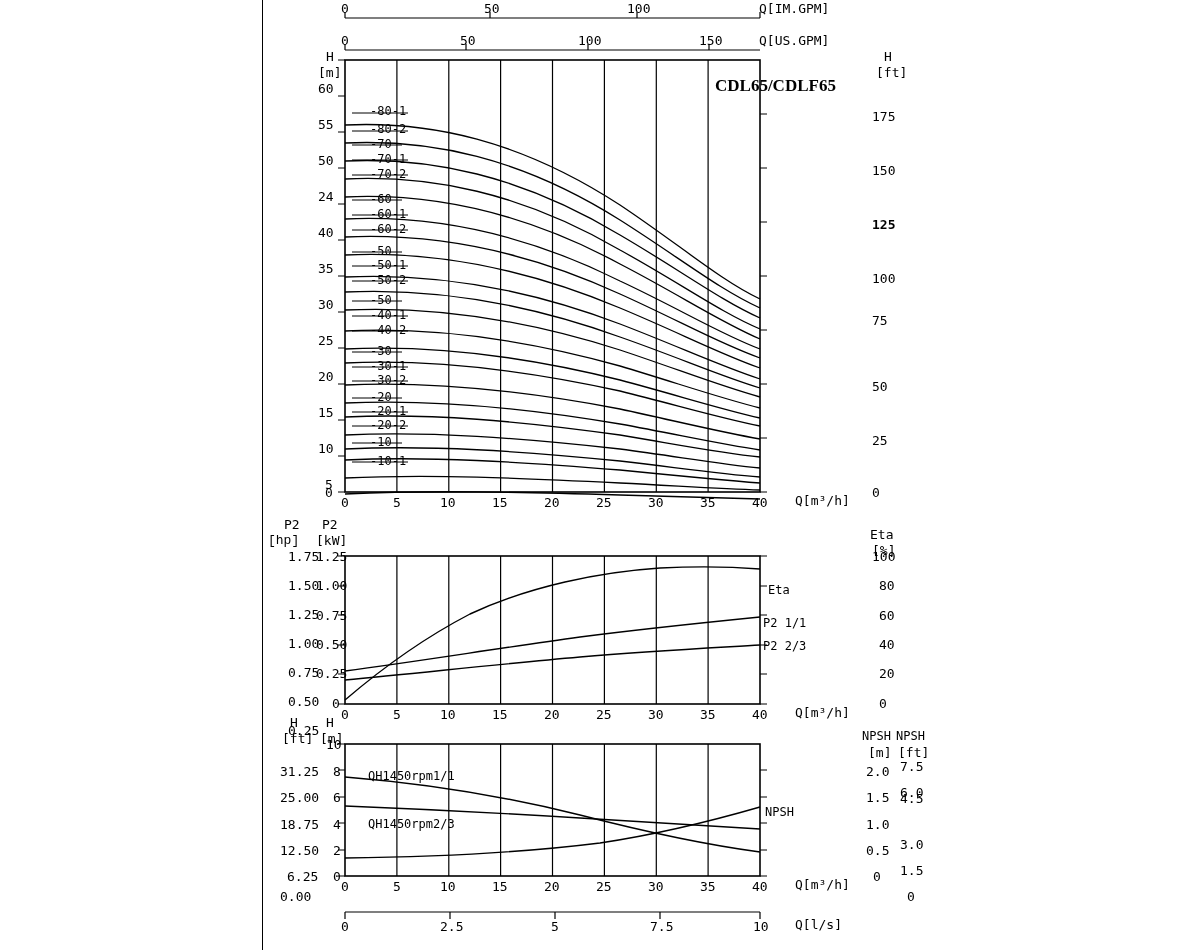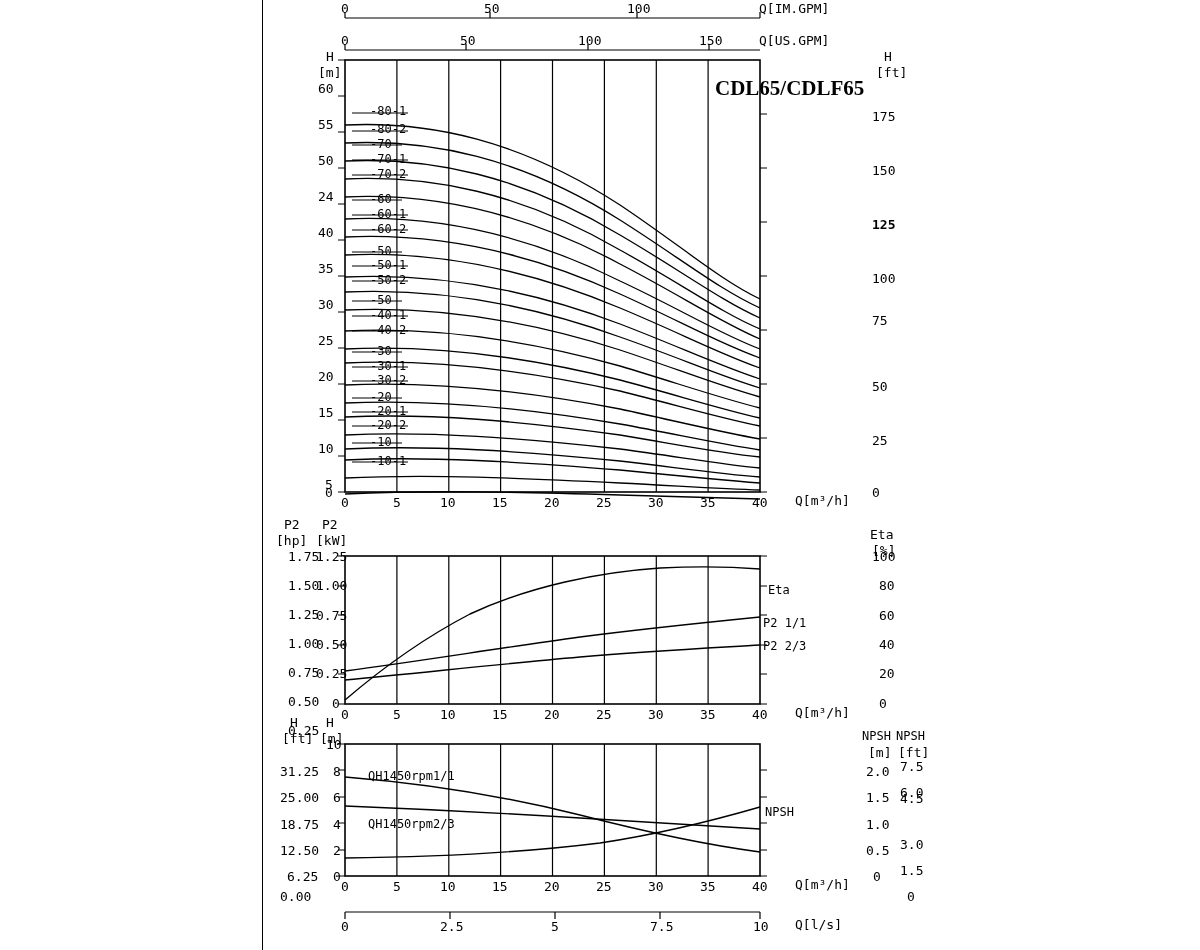--- a/index.html
+++ b/index.html
@@ -1,21 +1,21 @@
 <!DOCTYPE html>
 <html><head>
 <meta charset="utf-8">
 <style>
   html,body{margin:0;padding:0;background:#ffffff;}
   body{width:1200px;height:950px;position:relative;font-family:"DejaVu Sans Mono",monospace;color:#000;}
   .root{position:absolute;left:0;top:0;width:1200px;height:950px;}
   .vline{position:absolute;left:262px;top:0;width:1px;height:950px;background:#000;}
   .lbl{position:absolute;white-space:nowrap;font-size:13px;line-height:13px;}
   .lbl.sm{font-size:12px;}
-  .title{position:absolute;font-family:"Liberation Serif",serif;font-weight:bold;font-size:21px;}
+  .title{position:absolute;font-family:"Liberation Serif",serif;font-weight:bold;font-size:17px;}
   svg{position:absolute;left:0;top:0;overflow:visible;}
 </style>
 </head>
 <body>
 
 <div class="root">
 
   <div class="vline"></div>
 
   <svg width="1200" height="950">
@@ -254,21 +254,21 @@
   <div class="lbl sm" style="left:370px;top:345px;">-30</div>
   <div class="lbl sm" style="left:370px;top:360px;">-30-1</div>
   <div class="lbl sm" style="left:370px;top:374px;">-30-2</div>
   <div class="lbl sm" style="left:370px;top:391px;">-20</div>
   <div class="lbl sm" style="left:370px;top:405px;">-20-1</div>
   <div class="lbl sm" style="left:370px;top:419px;">-20-2</div>
   <div class="lbl sm" style="left:370px;top:436px;">-10</div>
   <div class="lbl sm" style="left:370px;top:455px;">-10-1</div>
 
   <div class="lbl" style="left:284px;top:518px;">P2</div>
-  <div class="lbl" style="left:276px;top:534px;">[hp]</div>
+  <div class="lbl" style="left:268px;top:534px;font-family:Liberation Mono, monospace;">[hp]</div>
   <div class="lbl" style="left:322px;top:518px;">P2</div>
   <div class="lbl" style="left:316px;top:534px;">[kW]</div>
   <div class="lbl" style="left:870px;top:528px;">Eta</div>
   <div class="lbl" style="left:872px;top:544px;">[%]</div>
 
   <div class="lbl" style="left:288px;top:550px;">1.75</div>
   <div class="lbl" style="left:288px;top:579px;">1.50</div>
   <div class="lbl" style="left:288px;top:608px;">1.25</div>
   <div class="lbl" style="left:288px;top:637px;">1.00</div>
 

